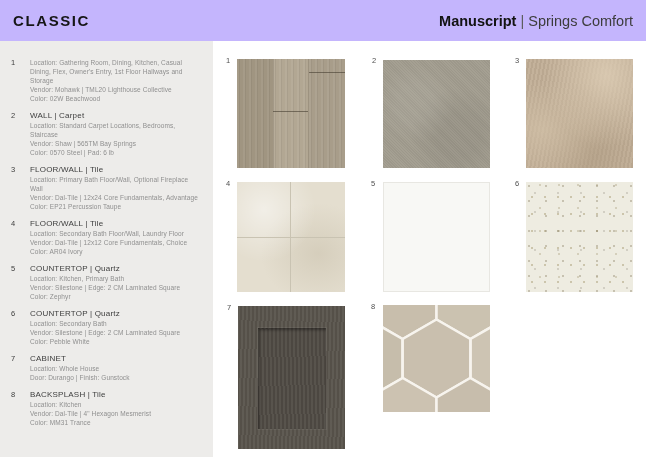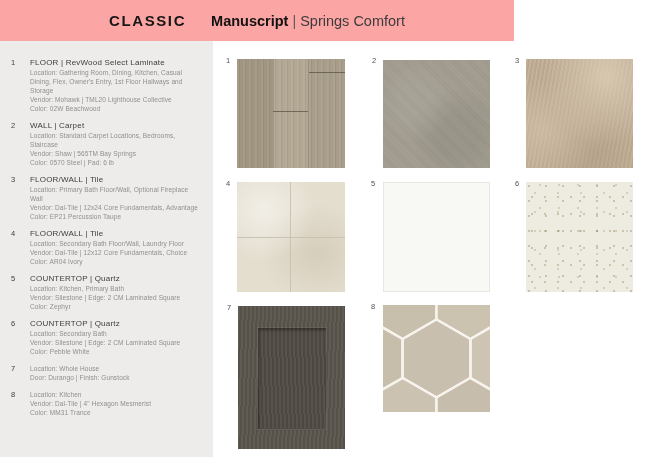--- a/index.html
+++ b/index.html
@@ -3,23 +3,23 @@
 <meta charset="utf-8">
 <style>
   html,body { margin:0; padding:0; background:#c9c9c9; }
   .page {
     position:relative; width:646px; height:457px; overflow:hidden;
     background:#ffffff; font-family:"Liberation Sans", sans-serif;
     -webkit-font-smoothing:antialiased;
   }
   
   .header {
-    position:absolute; top:0; left:0; width:514px; height:41px;
-    background:#fca5a5; display:flex; align-items:center;
-    justify-content:center; padding:0 13px; box-sizing:border-box;
+    position:absolute; top:0; left:0; width:646px; height:41px;
+    background:#c4b5fd; display:flex; align-items:center;
+    justify-content:space-between; padding:0 13px; box-sizing:border-box;
   }
   .brand { font-size:15px; font-weight:bold; letter-spacing:1.6px; color:#161616; }
   .plan-title { font-size:14.5px; color:#3c3c3c; }
   .plan-title .collection { font-weight:bold; color:#121212;margin-left:25px; }
   .plan-title .sep { color:#5a5a5a; padding:0 4px; font-weight:normal; }
   
   .sidebar {
     position:absolute; top:41px; left:0; width:213px; height:416px;
     background:#edecea; box-sizing:border-box; padding:17px 12px 0 11px;
   }
@@ -107,21 +107,20 @@
     <div class="plan-title">
       <span class="collection">Manuscript</span><span class="sep">|</span><span>Springs Comfort</span>
     </div>
   </div>
 
   <div class="sidebar">
 
     <div class="spec-item">
       <div class="spec-num">1</div>
       <div class="spec-body">
-        <div class="spec-title">FLOOR | RevWood Select Laminate</div>
         <div class="spec-line">Location: Gathering Room, Dining, Kitchen, Casual Dining, Flex, Owner's Entry, 1st Floor Hallways and Storage</div>
         <div class="spec-line">Vendor: Mohawk | TML20 Lighthouse Collective</div>
         <div class="spec-line">Color: 02W Beachwood</div>
       </div>
     </div>
 
     <div class="spec-item">
       <div class="spec-num">2</div>
       <div class="spec-body">
         <div class="spec-title">WALL | Carpet</div>
@@ -167,28 +166,30 @@
         <div class="spec-title">COUNTERTOP | Quartz</div>
         <div class="spec-line">Location: Secondary Bath</div>
         <div class="spec-line">Vendor: Silestone | Edge: 2 CM Laminated Square</div>
         <div class="spec-line">Color: Pebble White</div>
       </div>
     </div>
 
     <div class="spec-item">
       <div class="spec-num">7</div>
       <div class="spec-body">
+        <div class="spec-title">CABINET</div>
         <div class="spec-line">Location: Whole House</div>
         <div class="spec-line">Door: Durango | Finish: Gunstock</div>
       </div>
     </div>
 
     <div class="spec-item">
       <div class="spec-num">8</div>
       <div class="spec-body">
+        <div class="spec-title">BACKSPLASH | Tile</div>
         <div class="spec-line">Location: Kitchen</div>
         <div class="spec-line">Vendor: Dal-Tile | 4" Hexagon Mesmerist</div>
         <div class="spec-line">Color: MM31 Trance</div>
       </div>
     </div>
 
   </div>
 
   <div class="board">
 

